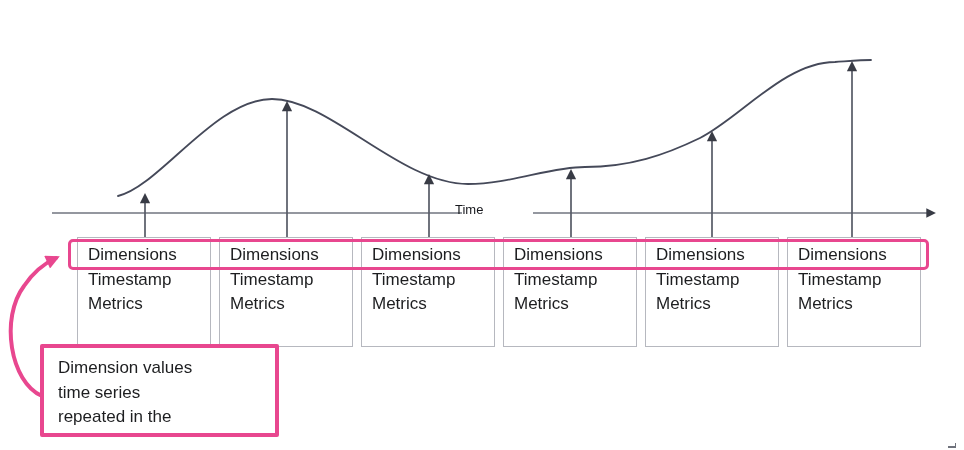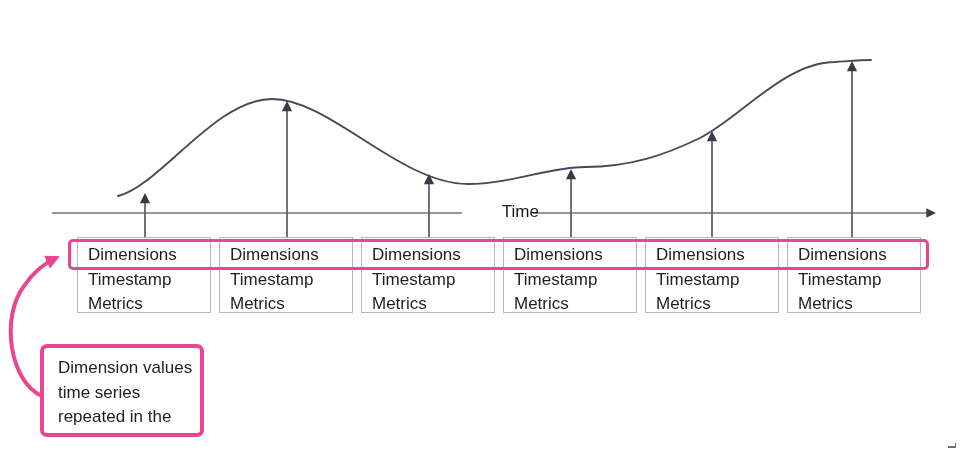--- a/index.html
+++ b/index.html
@@ -11,21 +11,21 @@
     overflow: hidden;
     font-family: "Liberation Sans", "DejaVu Sans", sans-serif;
     color: #1d1e20;
   }
   #drawing { position: absolute; left: 0; top: 0; }
 
   .record-box {
     position: absolute;
     top: 237px;
     width: 134px;
-    height: 76px;
+    height: 110px;
     box-sizing: border-box;
     background: #ffffff;
     border: 1.5px solid #b6b8bf;
     padding: 5px 0 0 10px;
     font-size: 17px;
     line-height: 24.5px;
     white-space: nowrap;
   }
   .record-box .field { display: block; }
 
@@ -40,36 +40,36 @@
     border-radius: 5px;
     background: transparent;
     pointer-events: none;
   }
 
   .time-label {
     position: absolute;
     left: 455px;
     top: 202px;
     width: 84px;
-    text-align: right;
-    font-size: 17px;
+    text-align: left;
+    font-size: 13px;
     color: #16171c;
     background: #ffffff00;
   }
 
   .callout {
     position: absolute;
     left: 40px;
     top: 344px;
-    width: 164px;
+    width: 239px;
     height: 93px;
     box-sizing: border-box;
     background: #ffffff;
     border: 4px solid #e8478f;
-    border-radius: 7px;
+    border-radius: 2px;
     padding: 8px 6px 0 14px;
     font-size: 17px;
     line-height: 24.5px;
   }
   .callout .line { display: block; white-space: nowrap; }
 
   .corner-artifact {
     position: absolute;
     left: 948px;
     top: 443px;

